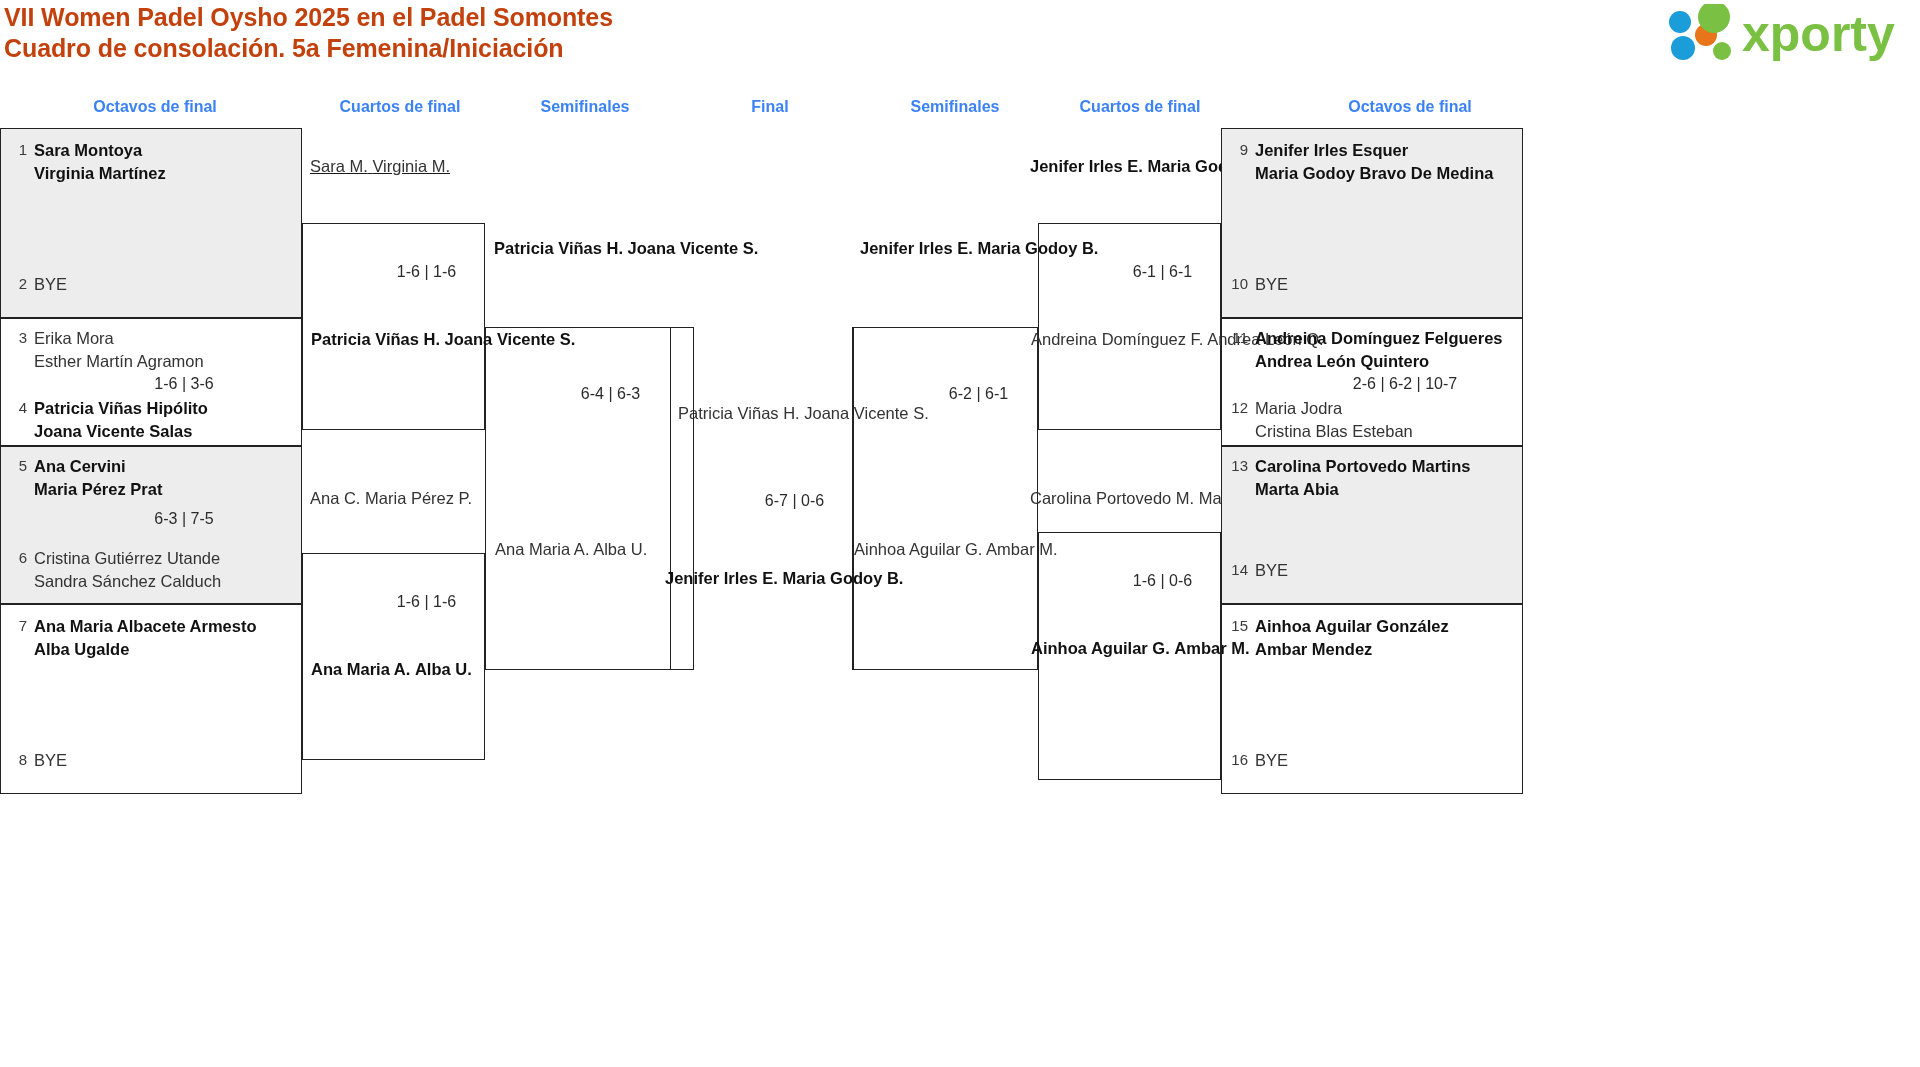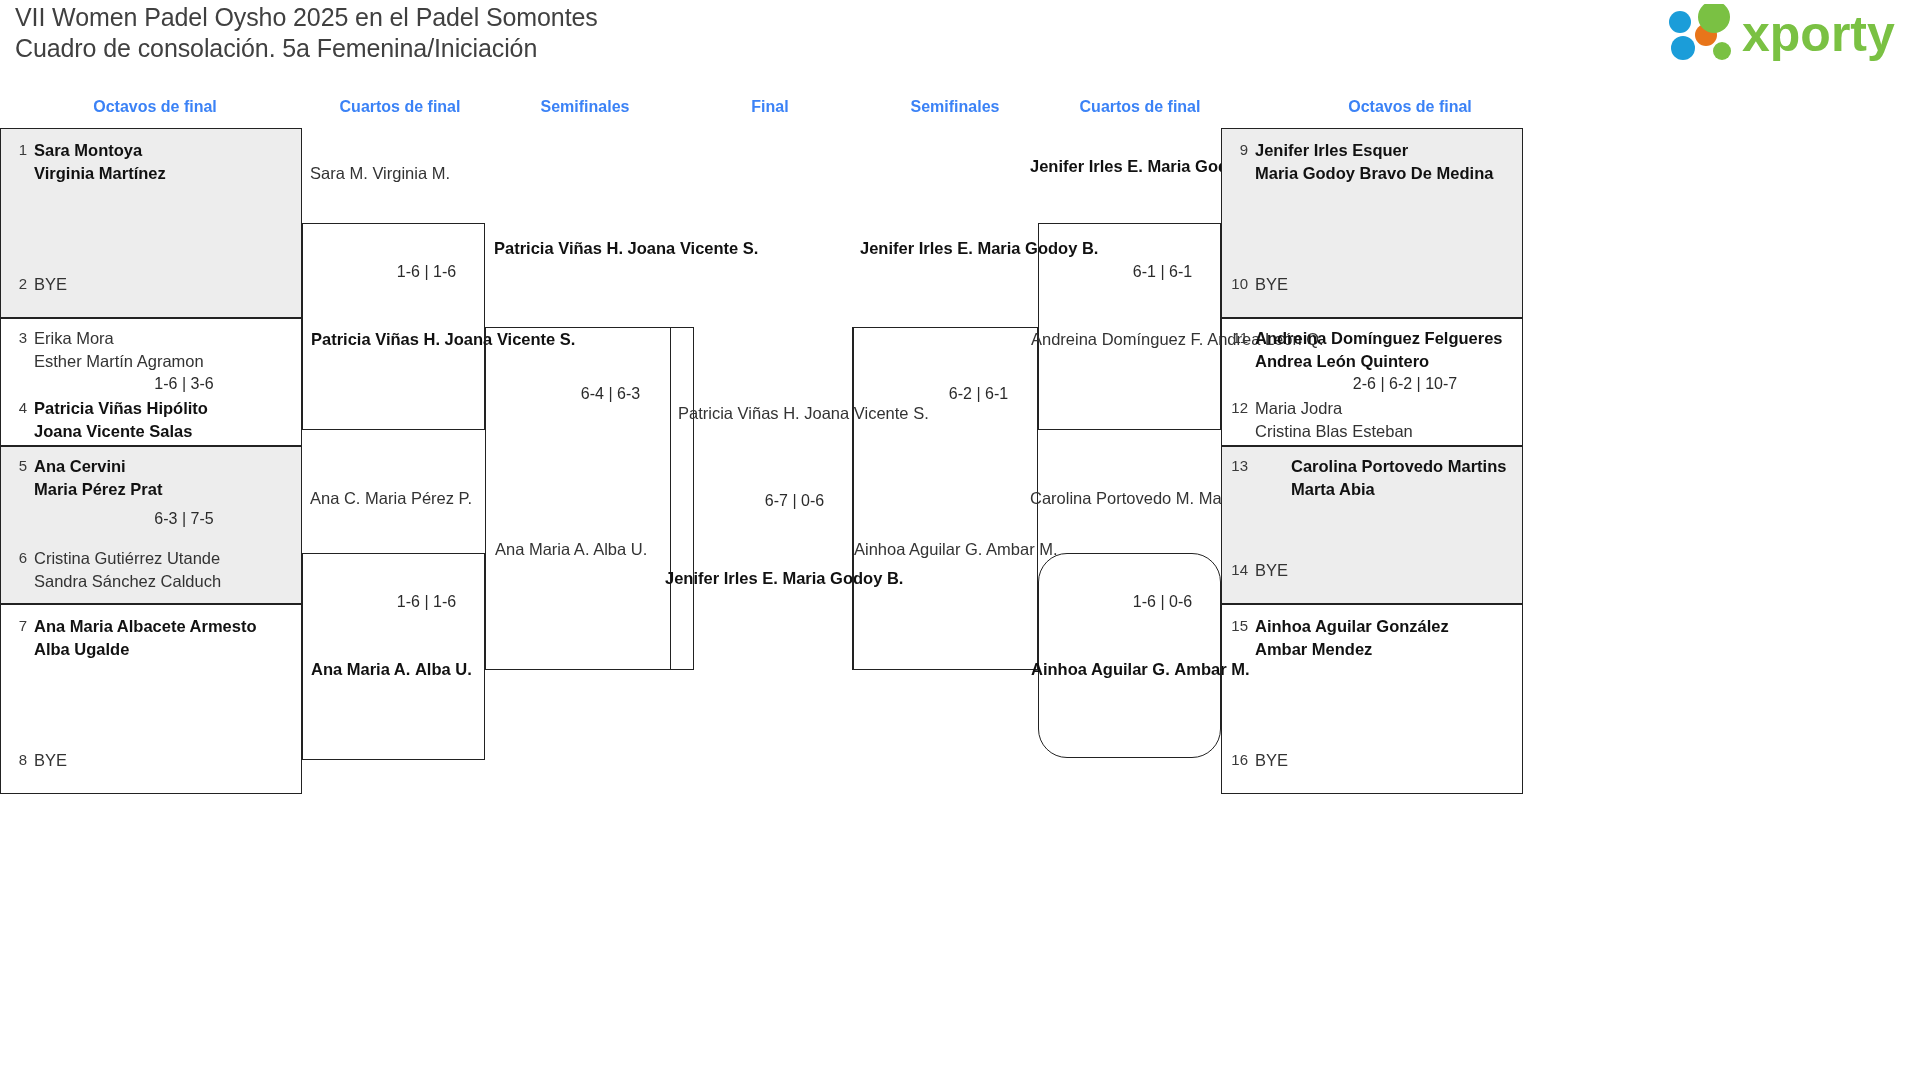--- a/index.html
+++ b/index.html
@@ -7,21 +7,21 @@
     width:1920px;height:1067px;
     background:#ffffff;
     font-family:"Liberation Sans","DejaVu Sans",sans-serif;
     color:#1a1a1a;
     overflow:hidden;
     position:relative;
   }
   
   #header{position:absolute;left:0;top:0;width:1920px;height:70px;}
   #title-block{position:absolute;left:4px;top:2px;}
-  .title-line{font-size:25px;font-weight:400;line-height:31px;letter-spacing:-0.1px;color:#404040;white-space:nowrap;margin-left:11px;}
+  .title-line{font-size:25px;font-weight:700;line-height:31px;letter-spacing:-0.1px;color:#c2410c;white-space:nowrap;}
   #logo{position:absolute;right:12px;top:4px;width:250px;height:58px;}
 
   
   .round-head{
     position:absolute;top:98px;
     font-size:16px;font-weight:600;color:#3b82f6;
     text-align:center;white-space:nowrap;
   }
 
   
@@ -141,21 +141,21 @@
         <span class="n">Ana Maria Albacete Armesto</span>
         <span class="n">Alba Ugalde</span>
       </div>
     </div>
     <div class="slot" style="left:0px;top:144px;width:300px;">
       <div class="seed">8</div>
       <div class="bye">BYE</div>
     </div>
   </div>
 
-  <div class="adv l" style="left:310px;top:162px;width:180px;">
+  <div class="adv l" style="left:310px;top:155px;width:180px;text-decoration:underline;">
     <span class="n lose">Sara M.</span>
     <span class="n lose">Virginia M.</span>
   </div>
 
   <div class="box nofill" style="left:302px;top:223px;width:183px;height:207px;">
     <div class="score" style="left:0px;top:38px;width:183px;">1-6 | 1-6</div>
     <div class="adv l" style="left:8px;top:104px;width:175px;">
       <span class="n win">Patricia Viñas H.</span>
       <span class="n win">Joana Vicente S.</span>
     </div>
@@ -225,21 +225,21 @@
       <span class="n lose">Andreina Domínguez F.</span>
       <span class="n lose">Andrea León Q.</span>
     </div>
   </div>
 
   <div class="adv r" style="left:1030px;top:487px;width:192px;">
     <span class="n lose">Carolina Portovedo M.</span>
     <span class="n lose">Marta A.</span>
   </div>
 
-  <div class="box nofill" style="left:1038px;top:553px;width:183px;height:205px;border-radius:29px;">
+  <div class="box nofill" style="left:1038px;top:532px;width:183px;height:248px;">
     <div class="score" style="left:0px;top:38px;width:183px;">1-6 | 0-6</div>
     <div class="adv r" style="left:-8px;top:104px;width:191px;">
       <span class="n win">Ainhoa Aguilar G.</span>
       <span class="n win">Ambar M.</span>
     </div>
   </div>
 
   <div class="box shaded" style="left:1221px;top:128px;width:302px;height:190px;">
     <div class="slot" style="left:0px;top:10px;width:300px;">
       <div class="seed">9</div>
@@ -266,21 +266,21 @@
     <div class="slot" style="left:0px;top:78px;width:300px;">
       <div class="seed">12</div>
       <div class="names lose">
         <span class="n">Maria Jodra</span>
         <span class="n">Cristina Blas Esteban</span>
       </div>
     </div>
   </div>
 
   <div class="box shaded" style="left:1221px;top:446px;width:302px;height:158px;">
-    <div class="slot" style="left:0px;top:8px;width:300px;gap:36px;">
+    <div class="slot" style="left:0px;top:8px;width:300px;">
       <div class="seed">13</div>
       <div class="names win">
         <span class="n">Carolina Portovedo Martins</span>
         <span class="n">Marta Abia</span>
       </div>
     </div>
     <div class="slot" style="left:0px;top:112px;width:300px;">
       <div class="seed">14</div>
       <div class="bye">BYE</div>
     </div>

